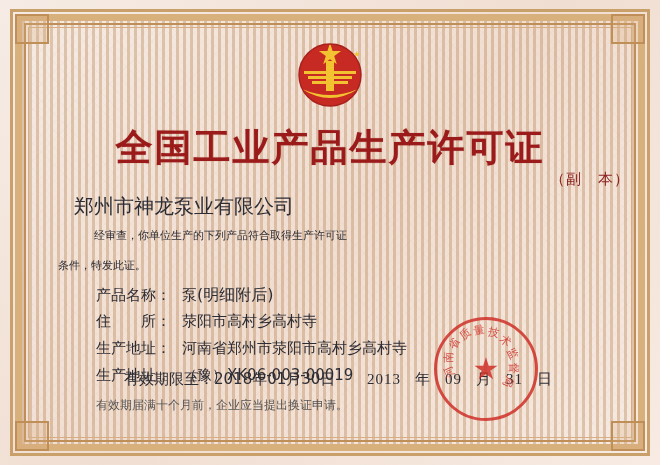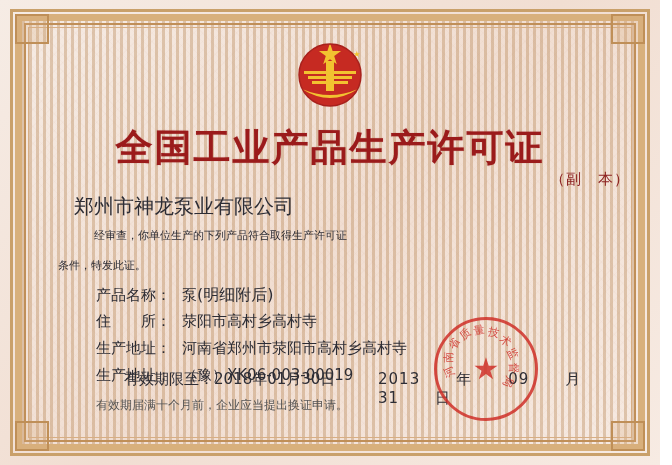--- a/index.html
+++ b/index.html
@@ -185,21 +185,21 @@
   }
   .issue-date {
     position: absolute;
     left: 330px;
     top: 341px;
     font-family: "DejaVu Sans", "Liberation Sans", sans-serif;
     font-size: 15px;
     color: #2d2d35;
     letter-spacing: 1px;
   }
-  .issue-date span { margin: 0 18px; }
+  .issue-date span { margin: 0 7px; font-family: Liberation Serif, serif; }
   .footnote {
     position: absolute;
     left: 66px;
     top: 368px;
     font-family: "DejaVu Sans", "Liberation Sans", sans-serif;
     font-size: 12px;
     color: #555;
   }
 
   

